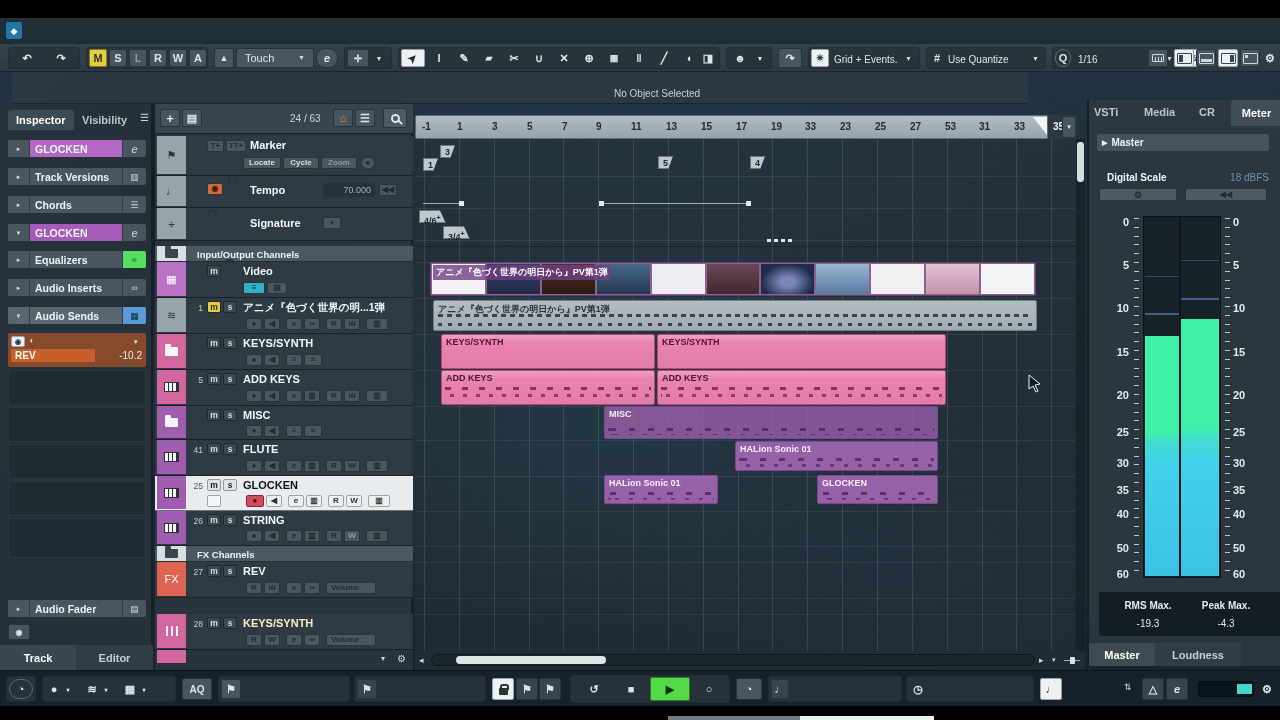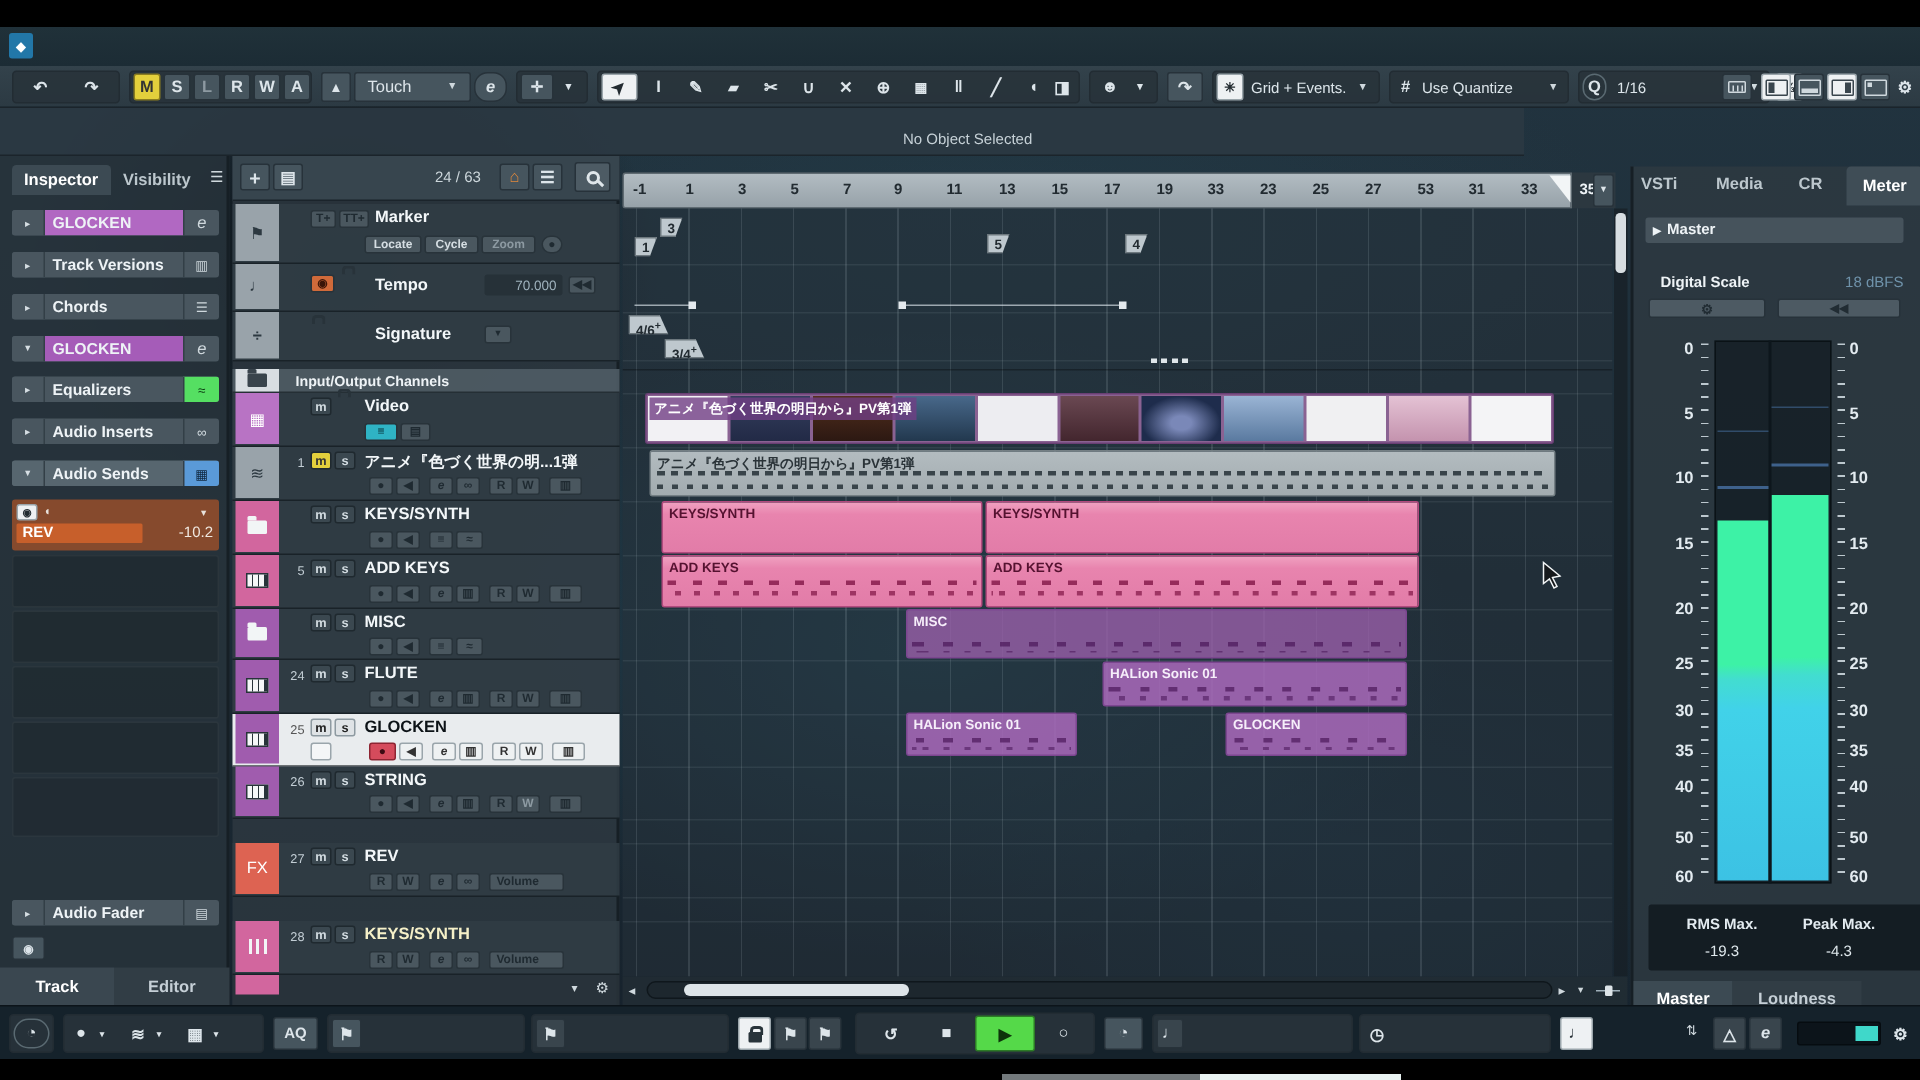--- a/index.html
+++ b/index.html
@@ -149,21 +149,21 @@
         <i style="right:1px;top:1px;width:4px;height:7px;background:#39454d"></i>
       </span>
     </div>
  <div class="btn" style="left:1240px;top:49px;width:20px;height:18px">
       <span class="zone">
         <i style="left:1px;top:1px;width:3px;height:3px"></i>
       </span>
     </div>
  <div class="btn" style="left:1262px;top:49px;width:16px;height:18px;background:transparent;border:none">⚙</div>
 
- <div class="ab" style="left:0;top:72px;width:1016px;height:32px;background:rgba(43,57,66,.9);border-bottom:1px solid #1b242b">
+ <div class="ab" style="left:12px;top:72px;width:1016px;height:32px;background:rgba(43,57,66,.9);border-bottom:1px solid #1b242b">
   <div class="lbl" style="left:602px;top:16px;font-weight:normal;color:#c6d1d7;font-size:10px">No Object Selected</div>
  </div>
 
  <div class="ab" style="left:0;top:104px;width:153px;height:566px;background:rgba(40,51,59,.86);border-right:2px solid #161f25">
   <div class="ab" style="left:8px;top:6px;color:#fff;font-size:11px;font-weight:bold;background:#3c4a53;padding:4px 8px;border-radius:3px 3px 0 0">Inspector</div>
   <div class="ab" style="left:82px;top:10px;color:#bcc7cd;font-size:11px;font-weight:bold">Visibility</div>
   <div class="ab" style="left:140px;top:8px;color:#cfd8dd;font-size:10px">☰</div>
 
   <div class="sect" style="top:36px">
    <span class="ar">▸</span>
@@ -338,21 +338,21 @@
    <div class="tb" style="left:91px;top:19px;width:16px">●</div>
    <div class="tb" style="left:109px;top:19px;width:16px">◀</div>
    <div class="tb" style="left:131px;top:19px;width:16px">≡</div>
    <div class="tb" style="left:149px;top:19px;width:18px">≈</div>
   </div>
 
   <div class="trow" style="top:336px;height:36px">
    <div class="icell" style="background:#a05cae">
           <span class="pia"></span>
         </div>
-   <div class="tnum">24</div>
+   <div class="tnum">41</div>
    <div class="ms" style="left:52px;top:3px">m</div>
    <div class="ms" style="left:68px;top:3px">s</div>
    <div class="tname" style="left:88px;top:3px">FLUTE</div>
    <div class="tb" style="left:91px;top:20px;width:16px">●</div>
    <div class="tb" style="left:109px;top:20px;width:16px">◀</div>
    <div class="tb" style="left:131px;top:20px;width:16px;font-style:italic">e</div>
    <div class="tb" style="left:149px;top:20px;width:16px">▥</div>
    <div class="tb" style="left:171px;top:20px;width:16px">R</div>
    <div class="tb" style="left:189px;top:20px;width:16px">W</div>
    <div class="tb" style="left:211px;top:20px;width:22px">▥</div>
@@ -386,20 +386,26 @@
    <div class="tname" style="left:88px;top:3px">STRING</div>
    <div class="tb" style="left:91px;top:19px;width:16px">●</div>
    <div class="tb" style="left:109px;top:19px;width:16px">◀</div>
    <div class="tb" style="left:131px;top:19px;width:16px;font-style:italic">e</div>
    <div class="tb" style="left:149px;top:19px;width:16px">▥</div>
    <div class="tb" style="left:171px;top:19px;width:16px">R</div>
    <div class="tb" style="left:189px;top:19px;width:16px;color:#8d9aa2">W</div>
    <div class="tb" style="left:211px;top:19px;width:22px">▥</div>
   </div>
 
+  <div class="divr" style="top:442px">
+   <div class="icell" style="background:#d8dee2;height:15px;bottom:auto">
+          <span class="fold dk"></span>
+        </div>
+   <span class="dlbl">FX Channels</span>
+  </div>
 
   <div class="trow" style="top:458px;height:36px">
    <div class="icell" style="background:#dd6352;color:#fff;font-weight:normal;font-size:11px">FX</div>
    <div class="tnum">27</div>
    <div class="ms" style="left:52px;top:3px">m</div>
    <div class="ms" style="left:68px;top:3px">s</div>
    <div class="tname" style="left:88px;top:3px">REV</div>
    <div class="tb" style="left:91px;top:20px;width:16px">R</div>
    <div class="tb" style="left:109px;top:20px;width:16px">W</div>
    <div class="tb" style="left:131px;top:20px;width:16px;font-style:italic">e</div>
@@ -558,21 +564,21 @@
   <div class="ab" style="left:4px;top:4px;color:#cfd8dd;font-size:9px">◂</div>
   <div class="ab" style="left:16px;top:3px;width:604px;height:12px;background:#1d272e;border:1px solid #0f171c;border-radius:6px">
    <div class="ab" style="left:24px;top:1px;width:150px;height:8px;background:#dde4e8;border-radius:4px"></div>
   </div>
   <div class="ab" style="left:624px;top:4px;color:#cfd8dd;font-size:9px">▸</div>
   <div class="ab" style="left:637px;top:5px;color:#cfd8dd;font-size:7px">▾</div>
   <div class="ab" style="left:649px;top:9px;width:16px;height:1px;background:#9fb0ba"></div>
   <div class="ab" style="left:655px;top:6px;width:5px;height:7px;background:#dde4e8;border-radius:1px"></div>
  </div>
 
- <div class="ab" style="left:1087px;top:111px;width:193px;height:566px;background:rgba(44,56,64,.9);border-left:2px solid #161f25">
+ <div class="ab" style="left:1087px;top:100px;width:193px;height:566px;background:rgba(44,56,64,.9);border-left:2px solid #161f25">
   <div class="ab" style="left:5px;top:6px;color:#bcc7cd;font-size:11px;font-weight:bold">VSTi</div>
   <div class="ab" style="left:55px;top:6px;color:#bcc7cd;font-size:11px;font-weight:bold">Media</div>
   <div class="ab" style="left:110px;top:6px;color:#bcc7cd;font-size:11px;font-weight:bold">CR</div>
   <div class="ab" style="left:142px;top:0;width:51px;height:26px;background:#3f4d56;border-radius:3px 3px 0 0;display:flex;align-items:center;justify-content:center;color:#fff;font-size:11px;font-weight:bold">Meter</div>
 
   <div class="ab" style="left:8px;top:34px;width:172px;height:17px;background:#46535c;border-radius:2px;display:flex;align-items:center;padding:0 5px;color:#eef3f6;font-size:10px;font-weight:bold">
         <span style="font-size:7px;margin-right:4px">▶</span>
         <span>Master</span>
       </div>
 

